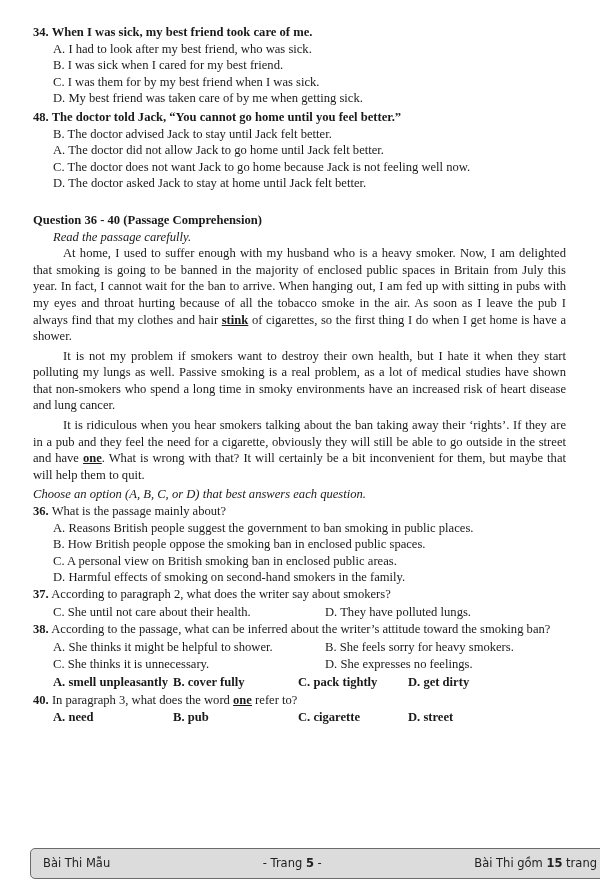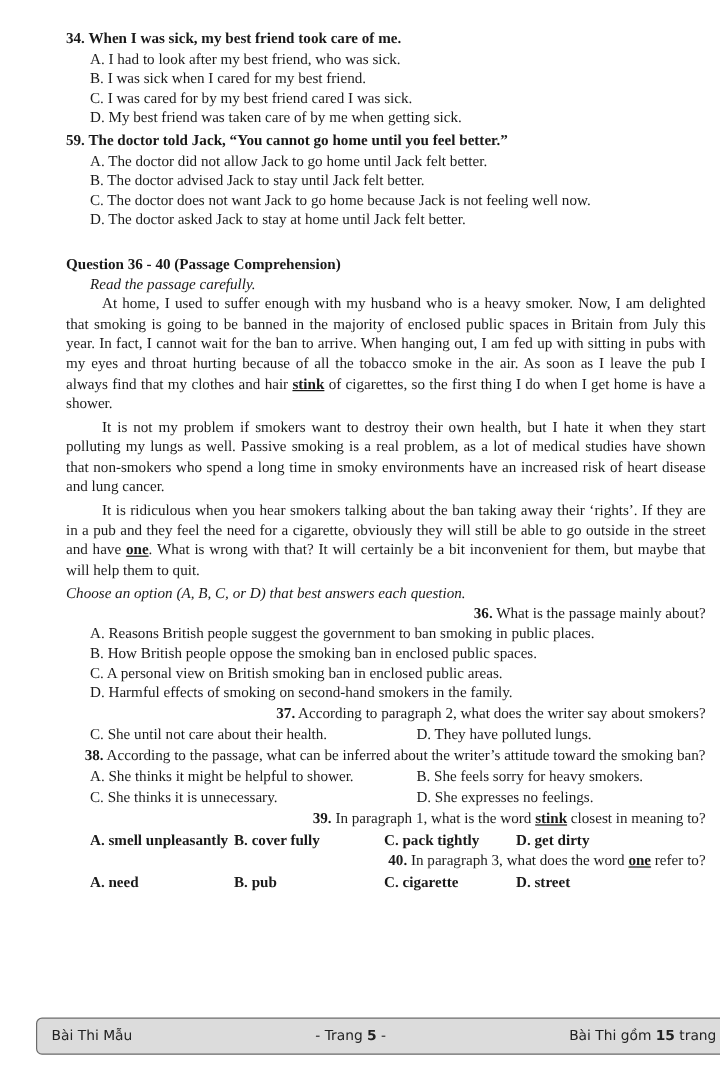--- a/index.html
+++ b/index.html
@@ -1,31 +1,31 @@
 <!DOCTYPE html>
 <html><head>
 <meta charset="utf-8">
 <style>
   html, body { margin: 0; padding: 0; background: #ffffff; }
   body {
     width: 600px; height: 893px; position: relative; overflow: hidden;
     font-family: "Liberation Serif", "DejaVu Serif", serif;
     font-size: 12.6px; color: #1a1a1a; line-height: 16.6px;
   }
-  .page { position: absolute; left: 33px; top: 24px; width: 533px; margin-left: 22px; }
+  .page { position: absolute; left: 33px; top: 24px; width: 533px; }
   .q-title { font-weight: bold; margin: 0; }
   .opt { padding-left: 20px; margin: 0; }
   .q-block { margin-bottom: 2px; }
   .section-head { font-weight: bold; margin-top: 20px; }
   .instr { font-style: italic; padding-left: 20px; }
   .para { text-align: justify; text-indent: 30px; margin: 0 0 3px 0; }
   .u { font-weight: bold; text-decoration: underline; }
   .choose { font-style: italic; margin: 0; }
   .qnum { font-weight: bold; }
-  .q2 { margin: 0; text-align: right; }
+  .q2 { margin: 0; }
   .row2 { display: flex; padding-left: 20px; margin: 1px 0; }
   .row2 .c { width: 272px; }
   .row4 { display: flex; padding-left: 20px; margin: 1px 0; font-weight: bold; }
   .row4 .c1 { width: 120px; }
   .row4 .c2 { width: 125px; }
   .row4 .c3 { width: 110px; }
   .footer {
     position: absolute; left: 30px; top: 848px; width: 580px; height: 31px;
     background: #dcdcdc; border: 1px solid #6b6b6b; border-radius: 5px;
     font-family: "DejaVu Sans", sans-serif; font-size: 11.5px; color: #222;
@@ -36,28 +36,28 @@
 </style>
 </head>
 <body>
 
 <div class="page">
 
   <div class="q-block">
     <p class="q-title">34. When I was sick, my best friend took care of me.</p>
     <p class="opt">A. I had to look after my best friend, who was sick.</p>
     <p class="opt">B. I was sick when I cared for my best friend.</p>
-    <p class="opt">C. I was cared for by my best friend cared I was sick.</p>
+    <p class="opt">C. I was them for by my best friend when I was sick.</p>
     <p class="opt">D. My best friend was taken care of by me when getting sick.</p>
   </div>
 
   <div class="q-block">
-    <p class="q-title">59. The doctor told Jack, “You cannot go home until you feel better.”</p>
+    <p class="q-title">48. The doctor told Jack, “You cannot go home until you feel better.”</p>
+    <p class="opt">B. The doctor advised Jack to stay until Jack felt better.</p>
     <p class="opt">A. The doctor did not allow Jack to go home until Jack felt better.</p>
-    <p class="opt">B. The doctor advised Jack to stay until Jack felt better.</p>
     <p class="opt">C. The doctor does not want Jack to go home because Jack is not feeling well now.</p>
     <p class="opt">D. The doctor asked Jack to stay at home until Jack felt better.</p>
   </div>
 
   <div class="section-head">Question 36 - 40 (Passage Comprehension)</div>
   <div class="instr">Read the passage carefully.</div>
 
   <p class="para"><span>At home, I used to suffer enough with my husband who is a heavy smoker. Now, I am delighted that smoking is going to be banned in the majority of enclosed public spaces in Britain from July this year. In fact, I cannot wait for the ban to arrive. When hanging out, I am fed up with sitting in pubs with my eyes and throat hurting because of all the tobacco smoke in the air. As soon as I leave the pub I always find that my clothes and hair </span><span class="u">stink</span><span> of cigarettes, so the first thing I do when I get home is have a shower.</span></p>
 
   <p class="para">It is not my problem if smokers want to destroy their own health, but I hate it when they start polluting my lungs as well. Passive smoking is a real problem, as a lot of medical studies have shown that non-smokers who spend a long time in smoky environments have an increased risk of heart disease and lung cancer.</p>
@@ -88,21 +88,20 @@
       <span class="c">A. She thinks it might be helpful to shower.</span>
       <span>B. She feels sorry for heavy smokers.</span>
     </div>
     <div class="row2">
       <span class="c">C. She thinks it is unnecessary.</span>
       <span>D. She expresses no feelings.</span>
     </div>
   </div>
 
   <div>
-    <p class="q2"><span class="qnum">39.</span><span> In paragraph 1, what is the word </span><span class="u">stink</span><span> closest in meaning to?</span></p>
     <div class="row4">
       <span class="c1">A. smell unpleasantly</span>
       <span class="c2">B. cover fully</span>
       <span class="c3">C. pack tightly</span>
       <span>D. get dirty</span>
     </div>
   </div>
 
   <div>
     <p class="q2"><span class="qnum">40.</span><span> In paragraph 3, what does the word </span><span class="u">one</span><span> refer to?</span></p>

